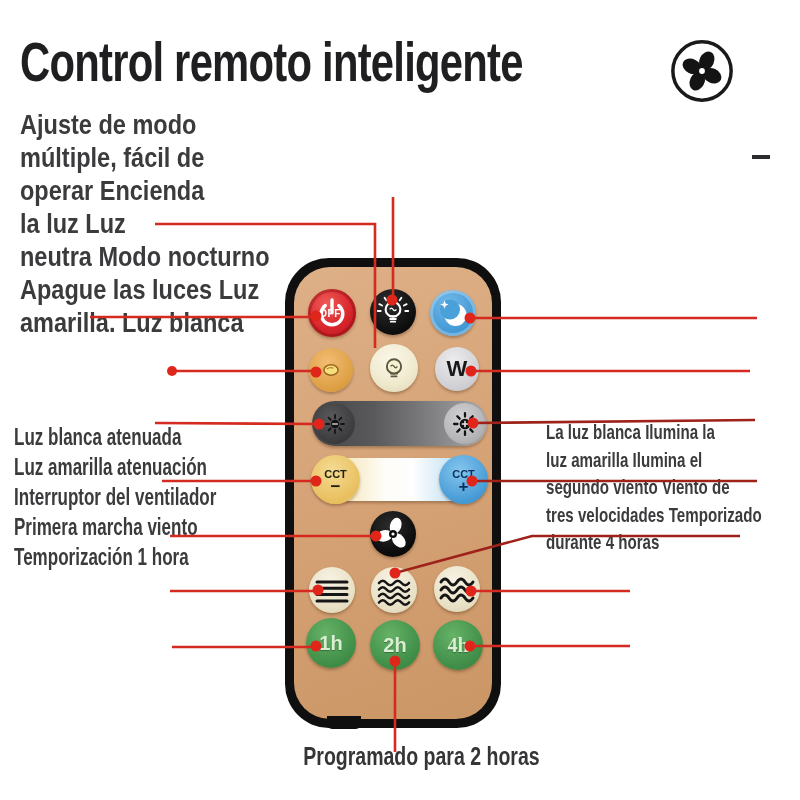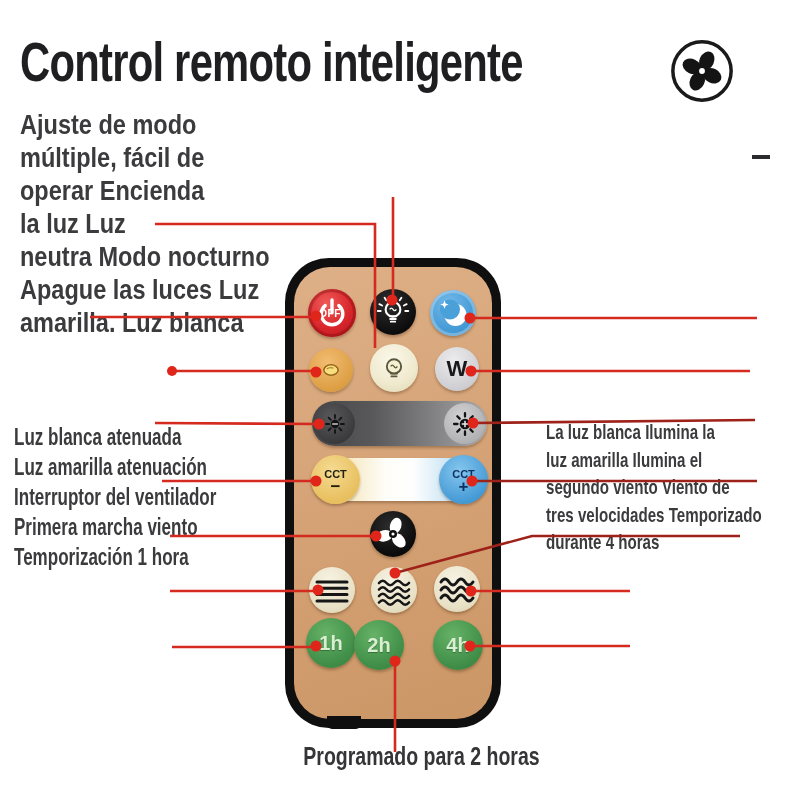--- a/index.html
+++ b/index.html
@@ -101,21 +101,21 @@
   .cap-blue{right:-1px;color:#0d2f5f;
     background:radial-gradient(circle at 42% 32%,#85c6ee 0%,#4298d4 75%);}
   .btn-fan{left:85px;top:253px;width:46px;height:46px;
     background:radial-gradient(circle at 42% 32%,#2c2c2c 0%,#0b0b0b 70%);}
   .btn-wave{width:46px;height:46px;
     background:radial-gradient(circle at 44% 30%,#f7f2e3 0%,#e8e1c6 65%,#d8cfae 100%);}
   .w1{left:24px;top:309px;} .w2{left:86px;top:309px;} .w3{left:149px;top:308px;}
   .btn-timer{width:50px;height:50px;font-size:20px;font-weight:bold;color:#d9efd1;
     background:radial-gradient(circle at 40% 30%,#66b267 0%,#418f49 65%,#357e3e 100%);
     text-shadow:0 1px 1px rgba(0,0,0,.3);}
-  .t1{left:21px;top:360px;} .t2{left:69px;top:362px;} .t4{left:148px;top:362px;}
+  .t1{left:21px;top:360px;} .t2{left:85px;top:362px;} .t4{left:148px;top:362px;font-family:Liberation Serif, serif;}
 
   
   .callouts{left:0;top:0;z-index:6;pointer-events:none;}
   .cl{stroke:#d42a1f;stroke-width:2.6;fill:none;}
   .cld{stroke:#9e221a;stroke-width:2.6;fill:none;}
   .dot{fill:#e0261b;stroke:none;}
 </style>
 </head>
 <body>
 

